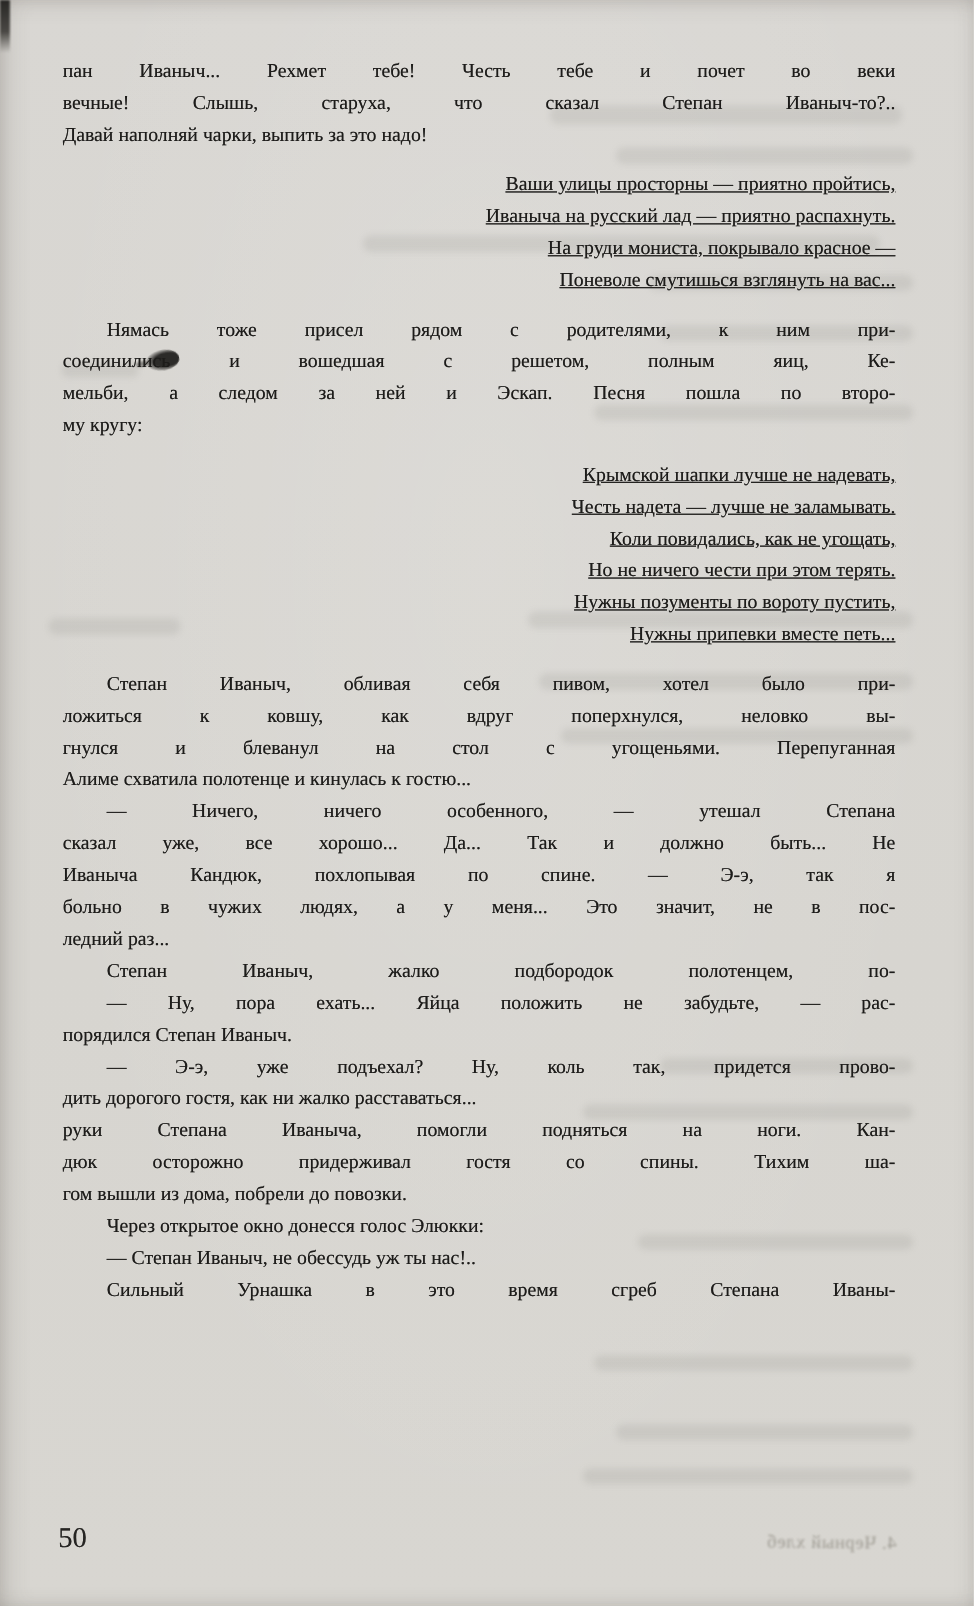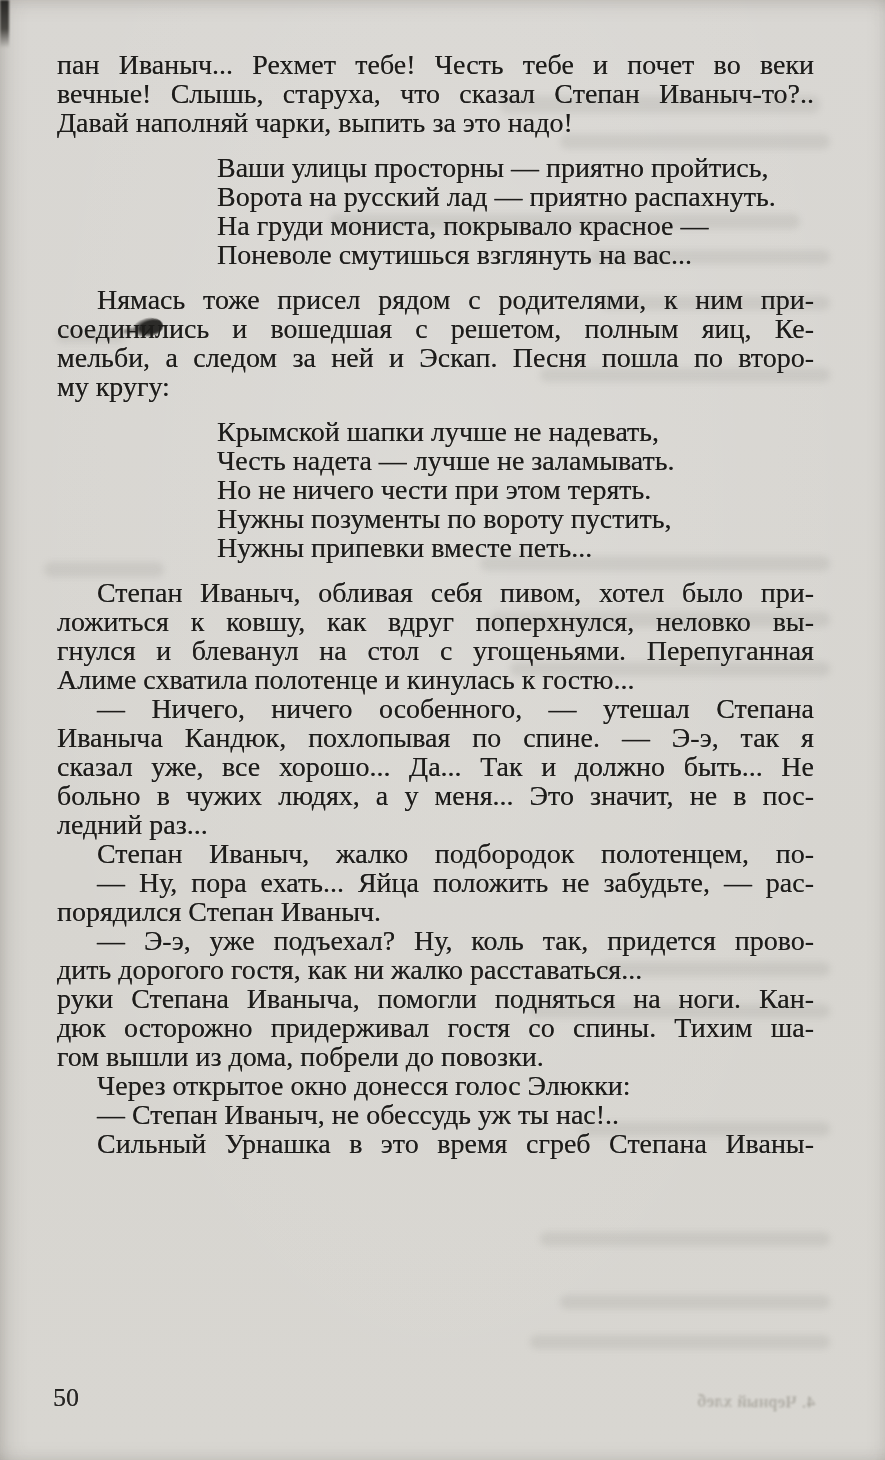--- a/index.html
+++ b/index.html
@@ -18,37 +18,37 @@
     box-shadow:
       inset 16px 0 26px -16px rgba(80,74,66,0.30),
       inset -10px 0 22px -14px rgba(80,74,66,0.18),
       inset 0 14px 24px -16px rgba(80,74,66,0.22),
       inset 0 -12px 22px -16px rgba(80,74,66,0.18);
   }
   .text-column {
     position: absolute;
     left: 57px; right: 71px; top: 50px;
     color: #1d1c1a;
-    font-size: 28px;
+    font-size: 18px;
     line-height: 29px;
     text-shadow: 0 0 0.6px rgba(25,25,25,0.65);
   }
   .block { margin: 0; }
   .block.paragraph .line {
     text-align: justify;
     text-align-last: justify;
   }
   .block.paragraph .line.last {
     text-align-last: left;
   }
   .line.indent { text-indent: 40px; }
   .block.verse {
     margin: 16px 0 16px 160px;
   }
-  .block.verse .line { text-align: left; }
+  .block.verse .line { text-align: right; text-decoration: underline; }
 
   .page-number {
     position: absolute;
     left: 53px; top: 1383px;
     font-size: 26px;
     color: #262523;
     text-shadow: 0 0 0.6px rgba(25,25,25,0.6);
   }
   .bleed-signature {
     position: absolute;
@@ -118,47 +118,48 @@
   <div class="ink-blot"></div>
 
   <div class="text-column">
       <div class="block paragraph">
         <div class="line">пан Иваныч... Рехмет тебе! Честь тебе и почет во веки</div>
         <div class="line">вечные! Слышь, старуха, что сказал Степан Иваныч-то?..</div>
         <div class="line last">Давай наполняй чарки, выпить за это надо!</div>
       </div>
       <div class="block verse">
         <div class="line last">Ваши улицы просторны — приятно пройтись,</div>
-        <div class="line last">Ворота на русский лад — приятно распахнуть.</div>
+        <div class="line last">Иваныча на русский лад — приятно распахнуть.</div>
         <div class="line last">На груди мониста, покрывало красное —</div>
         <div class="line last">Поневоле смутишься взглянуть на вас...</div>
       </div>
       <div class="block paragraph">
         <div class="line indent">Нямась тоже присел рядом с родителями, к ним при-</div>
         <div class="line">соединились и вошедшая с решетом, полным яиц, Ке-</div>
         <div class="line">мельби, а следом за ней и Эскап. Песня пошла по второ-</div>
         <div class="line last">му кругу:</div>
       </div>
       <div class="block verse">
         <div class="line last">Крымской шапки лучше не надевать,</div>
         <div class="line last">Честь надета — лучше не заламывать.</div>
+        <div class="line last">Коли повидались, как не угощать,</div>
         <div class="line last">Но не ничего чести при этом терять.</div>
         <div class="line last">Нужны позументы по вороту пустить,</div>
         <div class="line last">Нужны припевки вместе петь...</div>
       </div>
       <div class="block paragraph">
         <div class="line indent">Степан Иваныч, обливая себя пивом, хотел было при-</div>
         <div class="line">ложиться к ковшу, как вдруг поперхнулся, неловко вы-</div>
         <div class="line">гнулся и блеванул на стол с угощеньями. Перепуганная</div>
         <div class="line last">Алиме схватила полотенце и кинулась к гостю...</div>
       </div>
       <div class="block paragraph">
         <div class="line indent">— Ничего, ничего особенного, — утешал Степана</div>
+        <div class="line">сказал уже, все хорошо... Да... Так и должно быть... Не</div>
         <div class="line">Иваныча Кандюк, похлопывая по спине. — Э-э, так я</div>
-        <div class="line">сказал уже, все хорошо... Да... Так и должно быть... Не</div>
         <div class="line">больно в чужих людях, а у меня... Это значит, не в пос-</div>
         <div class="line last">ледний раз...</div>
       </div>
       <div class="block paragraph">
         <div class="line indent">Степан Иваныч, жалко подбородок полотенцем, по-</div>
       </div>
       <div class="block paragraph">
         <div class="line indent">— Ну, пора ехать... Яйца положить не забудьте, — рас-</div>
         <div class="line last">порядился Степан Иваныч.</div>
       </div>

